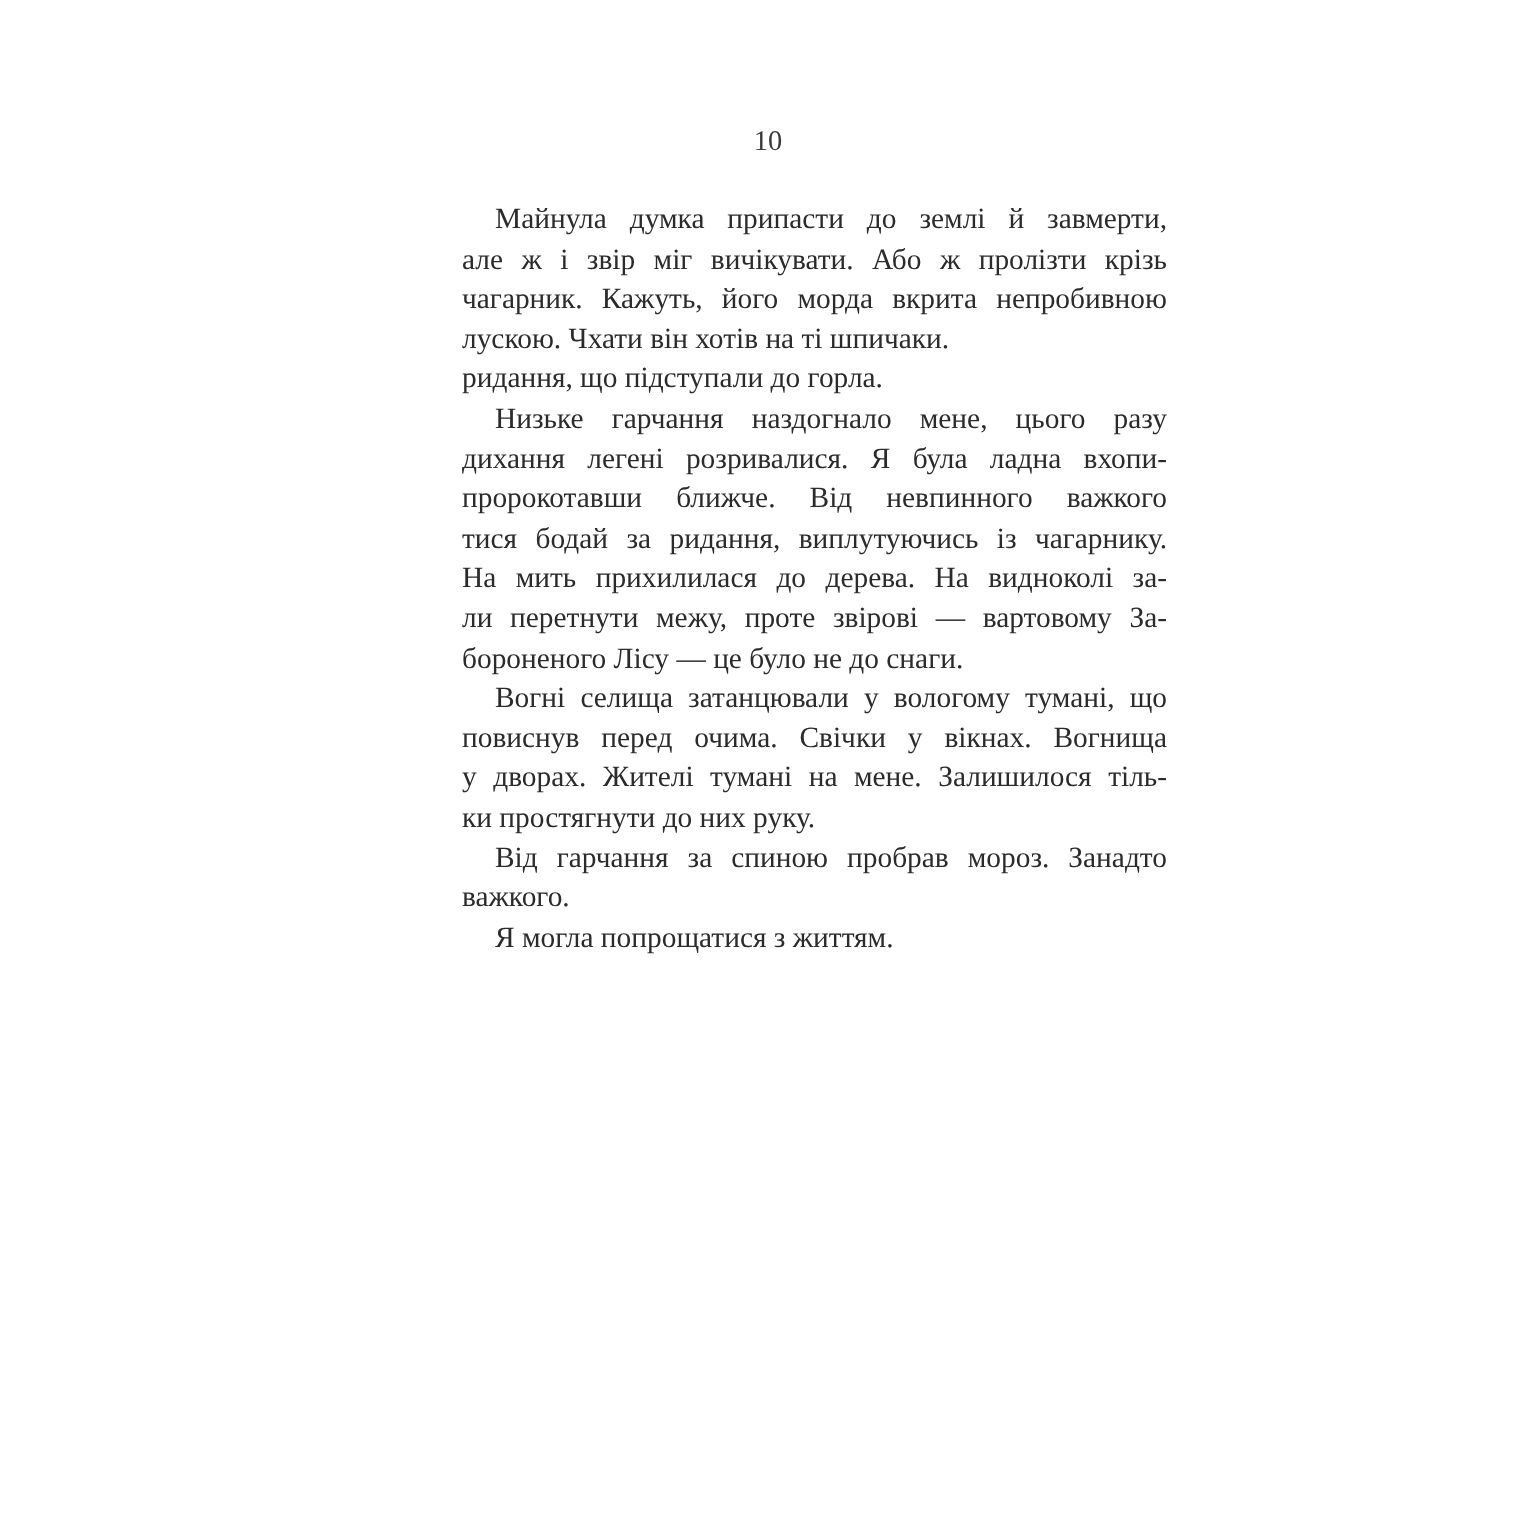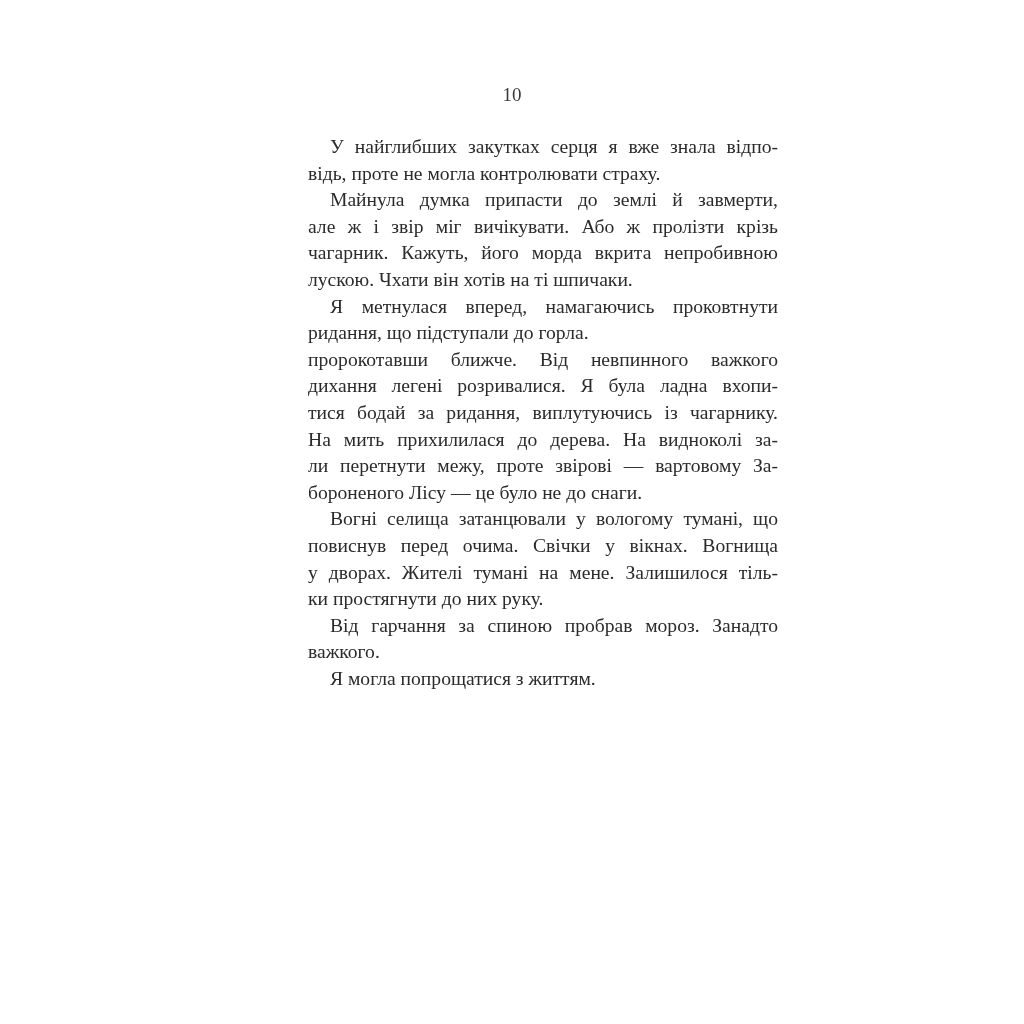--- a/index.html
+++ b/index.html
@@ -19,36 +19,32 @@
   .line.justify { text-align: justify; text-align-last: justify; white-space: normal; height: 26.6px; overflow: hidden; }
   .line.indent { padding-left: 22px; }
 </style>
 </head>
 <body>
 
 <div class="page-number">10</div>
 
 <div class="text-block" id="text-block">
     <div>
-      <span class="line justify indent">У найглибших закутках серця я вже знала відпо-</span>
-      <span class="line">відь, проте не могла контролювати страху.</span>
-    </div>
-    <div>
       <span class="line justify indent">Майнула думка припасти до землі й завмерти,</span>
       <span class="line justify">але ж і звір міг вичікувати. Або ж пролізти крізь</span>
       <span class="line justify">чагарник. Кажуть, його морда вкрита непробивною</span>
       <span class="line">лускою. Чхати він хотів на ті шпичаки.</span>
     </div>
     <div>
-      <span class="line justify indent">Я метнулася вперед, намагаючись проковтнути</span>
       <span class="line">ридання, що підступали до горла.</span>
     </div>
     <div>
+      <span class="line justify indent">Низьке гарчання наздогнало мене, цього разу</span>
+      <span class="line justify">дихання легені розривалися. Я була ладна вхопи-</span>
       <span class="line justify">пророкотавши ближче. Від невпинного важкого</span>
-      <span class="line justify">дихання легені розривалися. Я була ладна вхопи-</span>
       <span class="line justify">тися бодай за ридання, виплутуючись із чагарнику.</span>
       <span class="line justify">На мить прихилилася до дерева. На видноколі за-</span>
       <span class="line justify">ли перетнути межу, проте звірові — вартовому За-</span>
       <span class="line">бороненого Лісу — це було не до снаги.</span>
     </div>
     <div>
       <span class="line justify indent">Вогні селища затанцювали у вологому тумані, що</span>
       <span class="line justify">повиснув перед очима. Свічки у вікнах. Вогнища</span>
       <span class="line justify">у дворах. Жителі тумані на мене. Залишилося тіль-</span>
       <span class="line">ки простягнути до них руку.</span>

